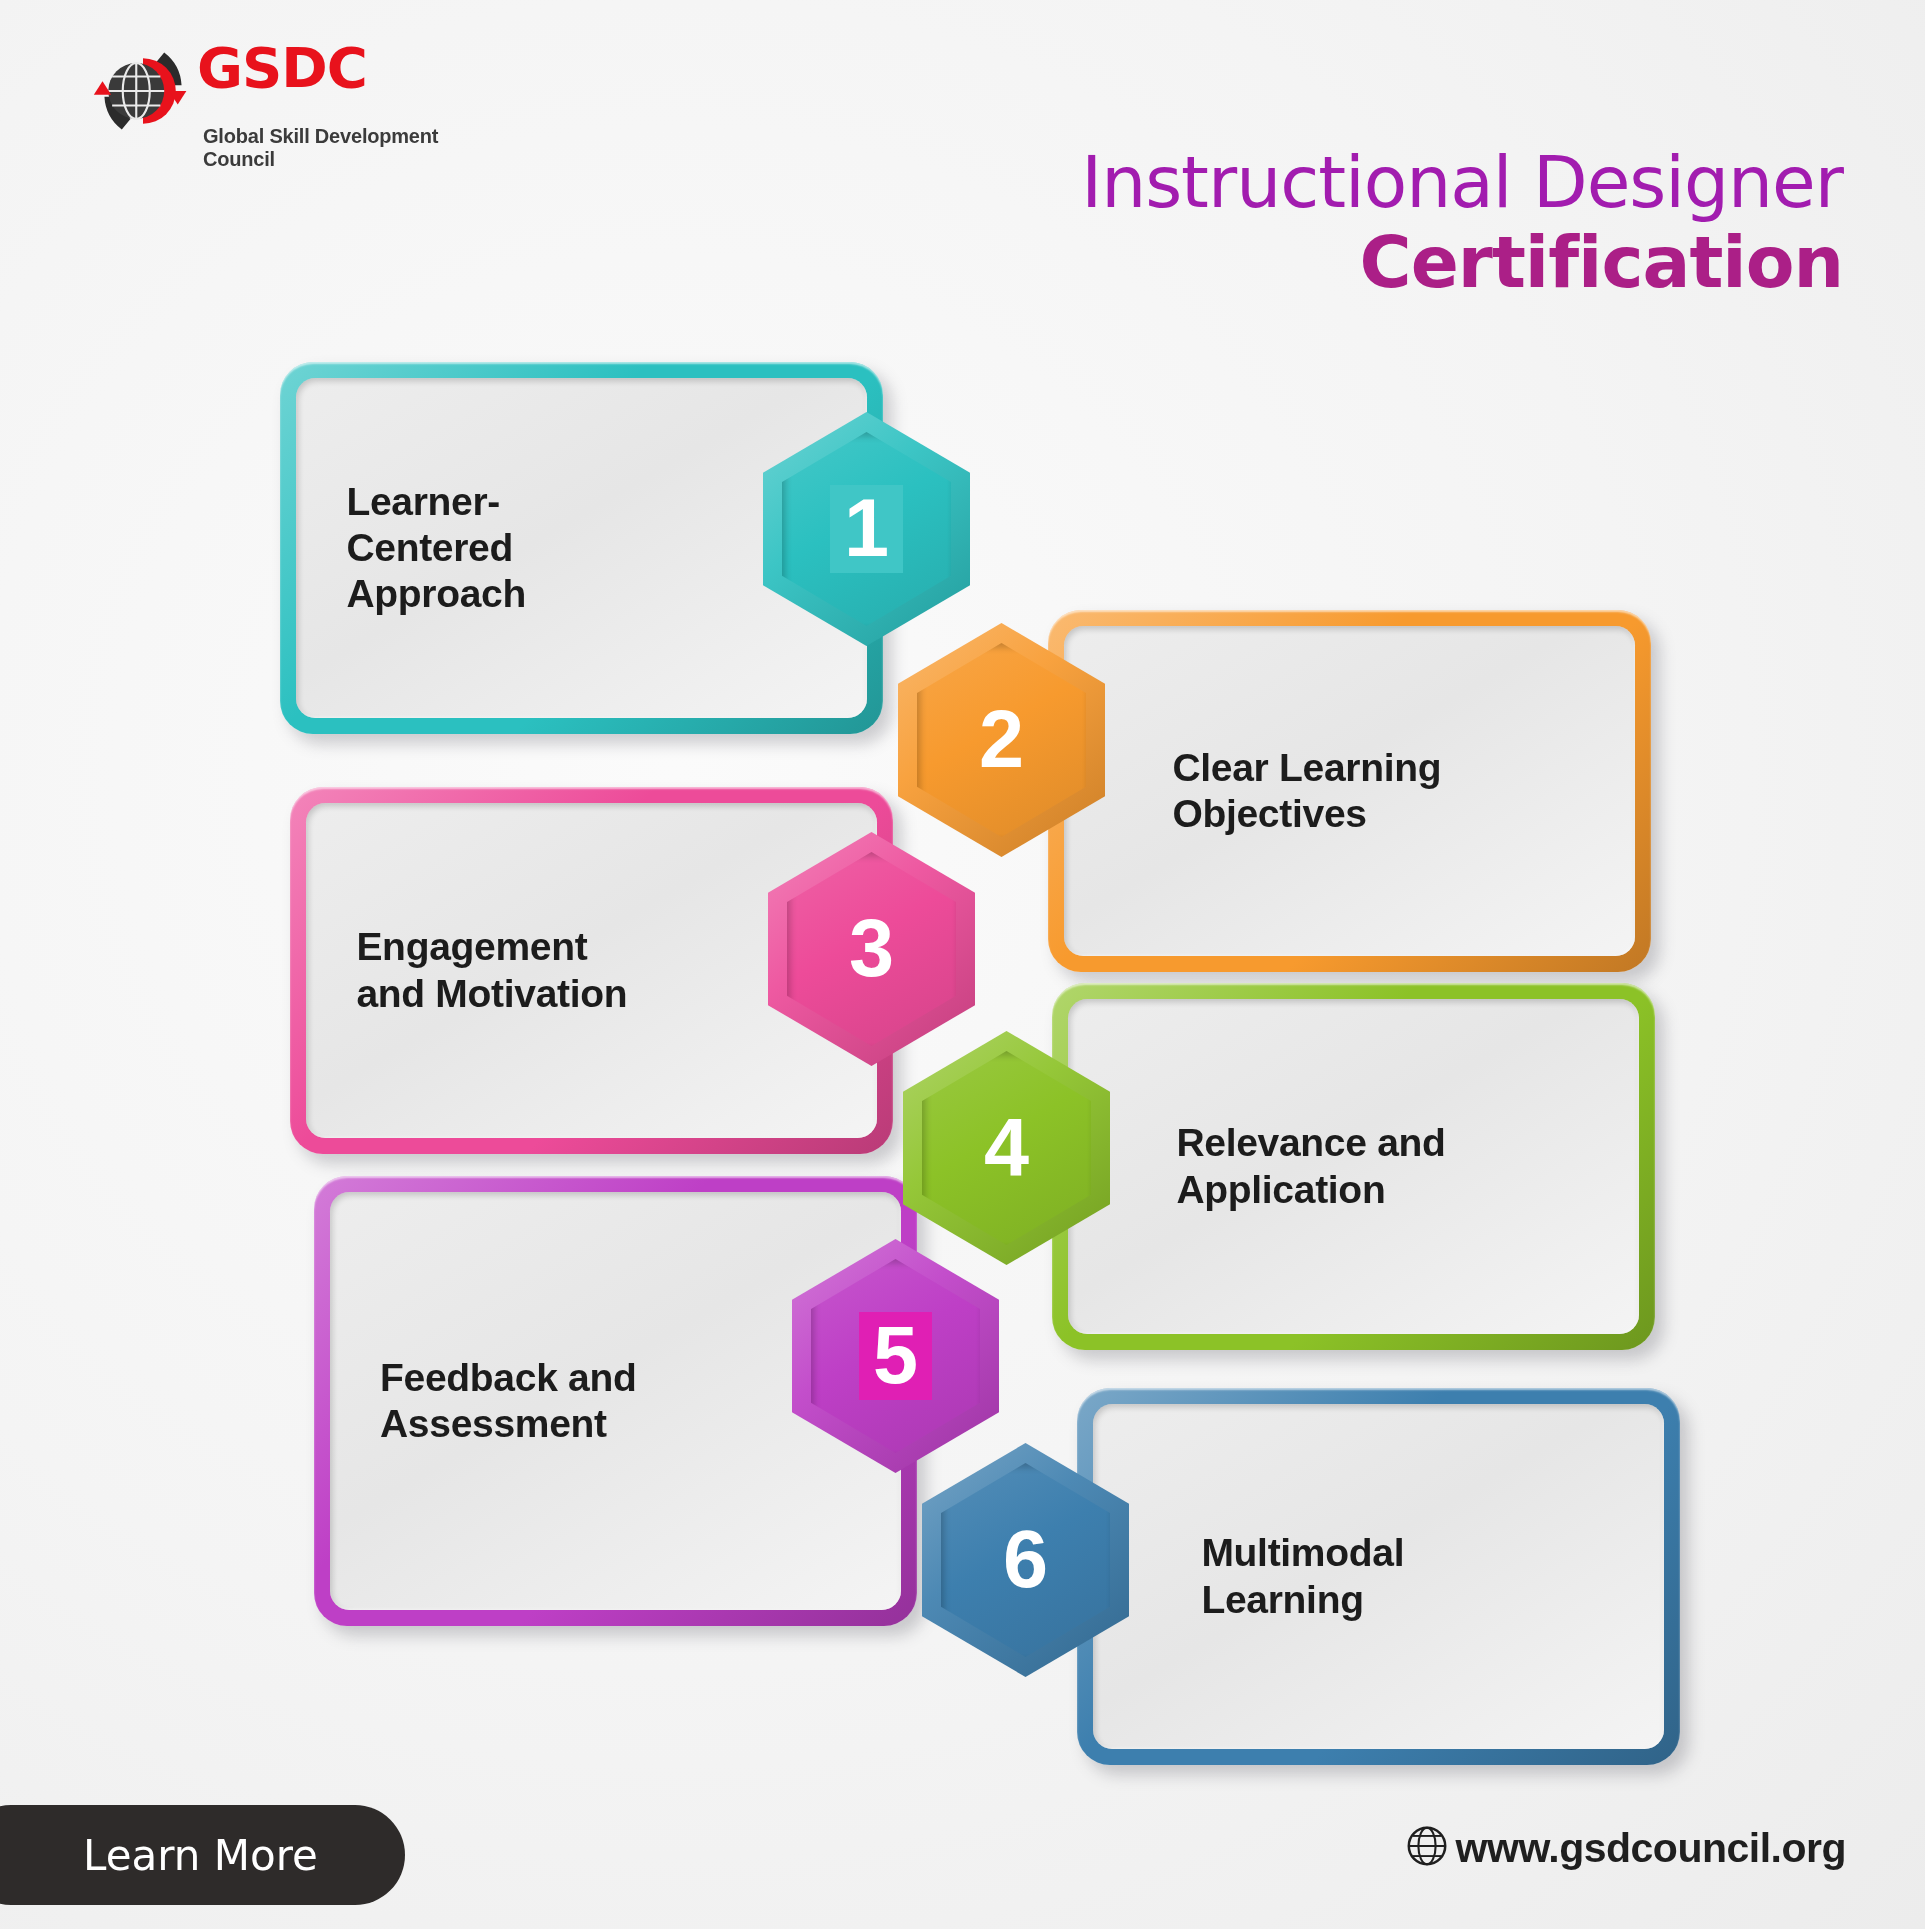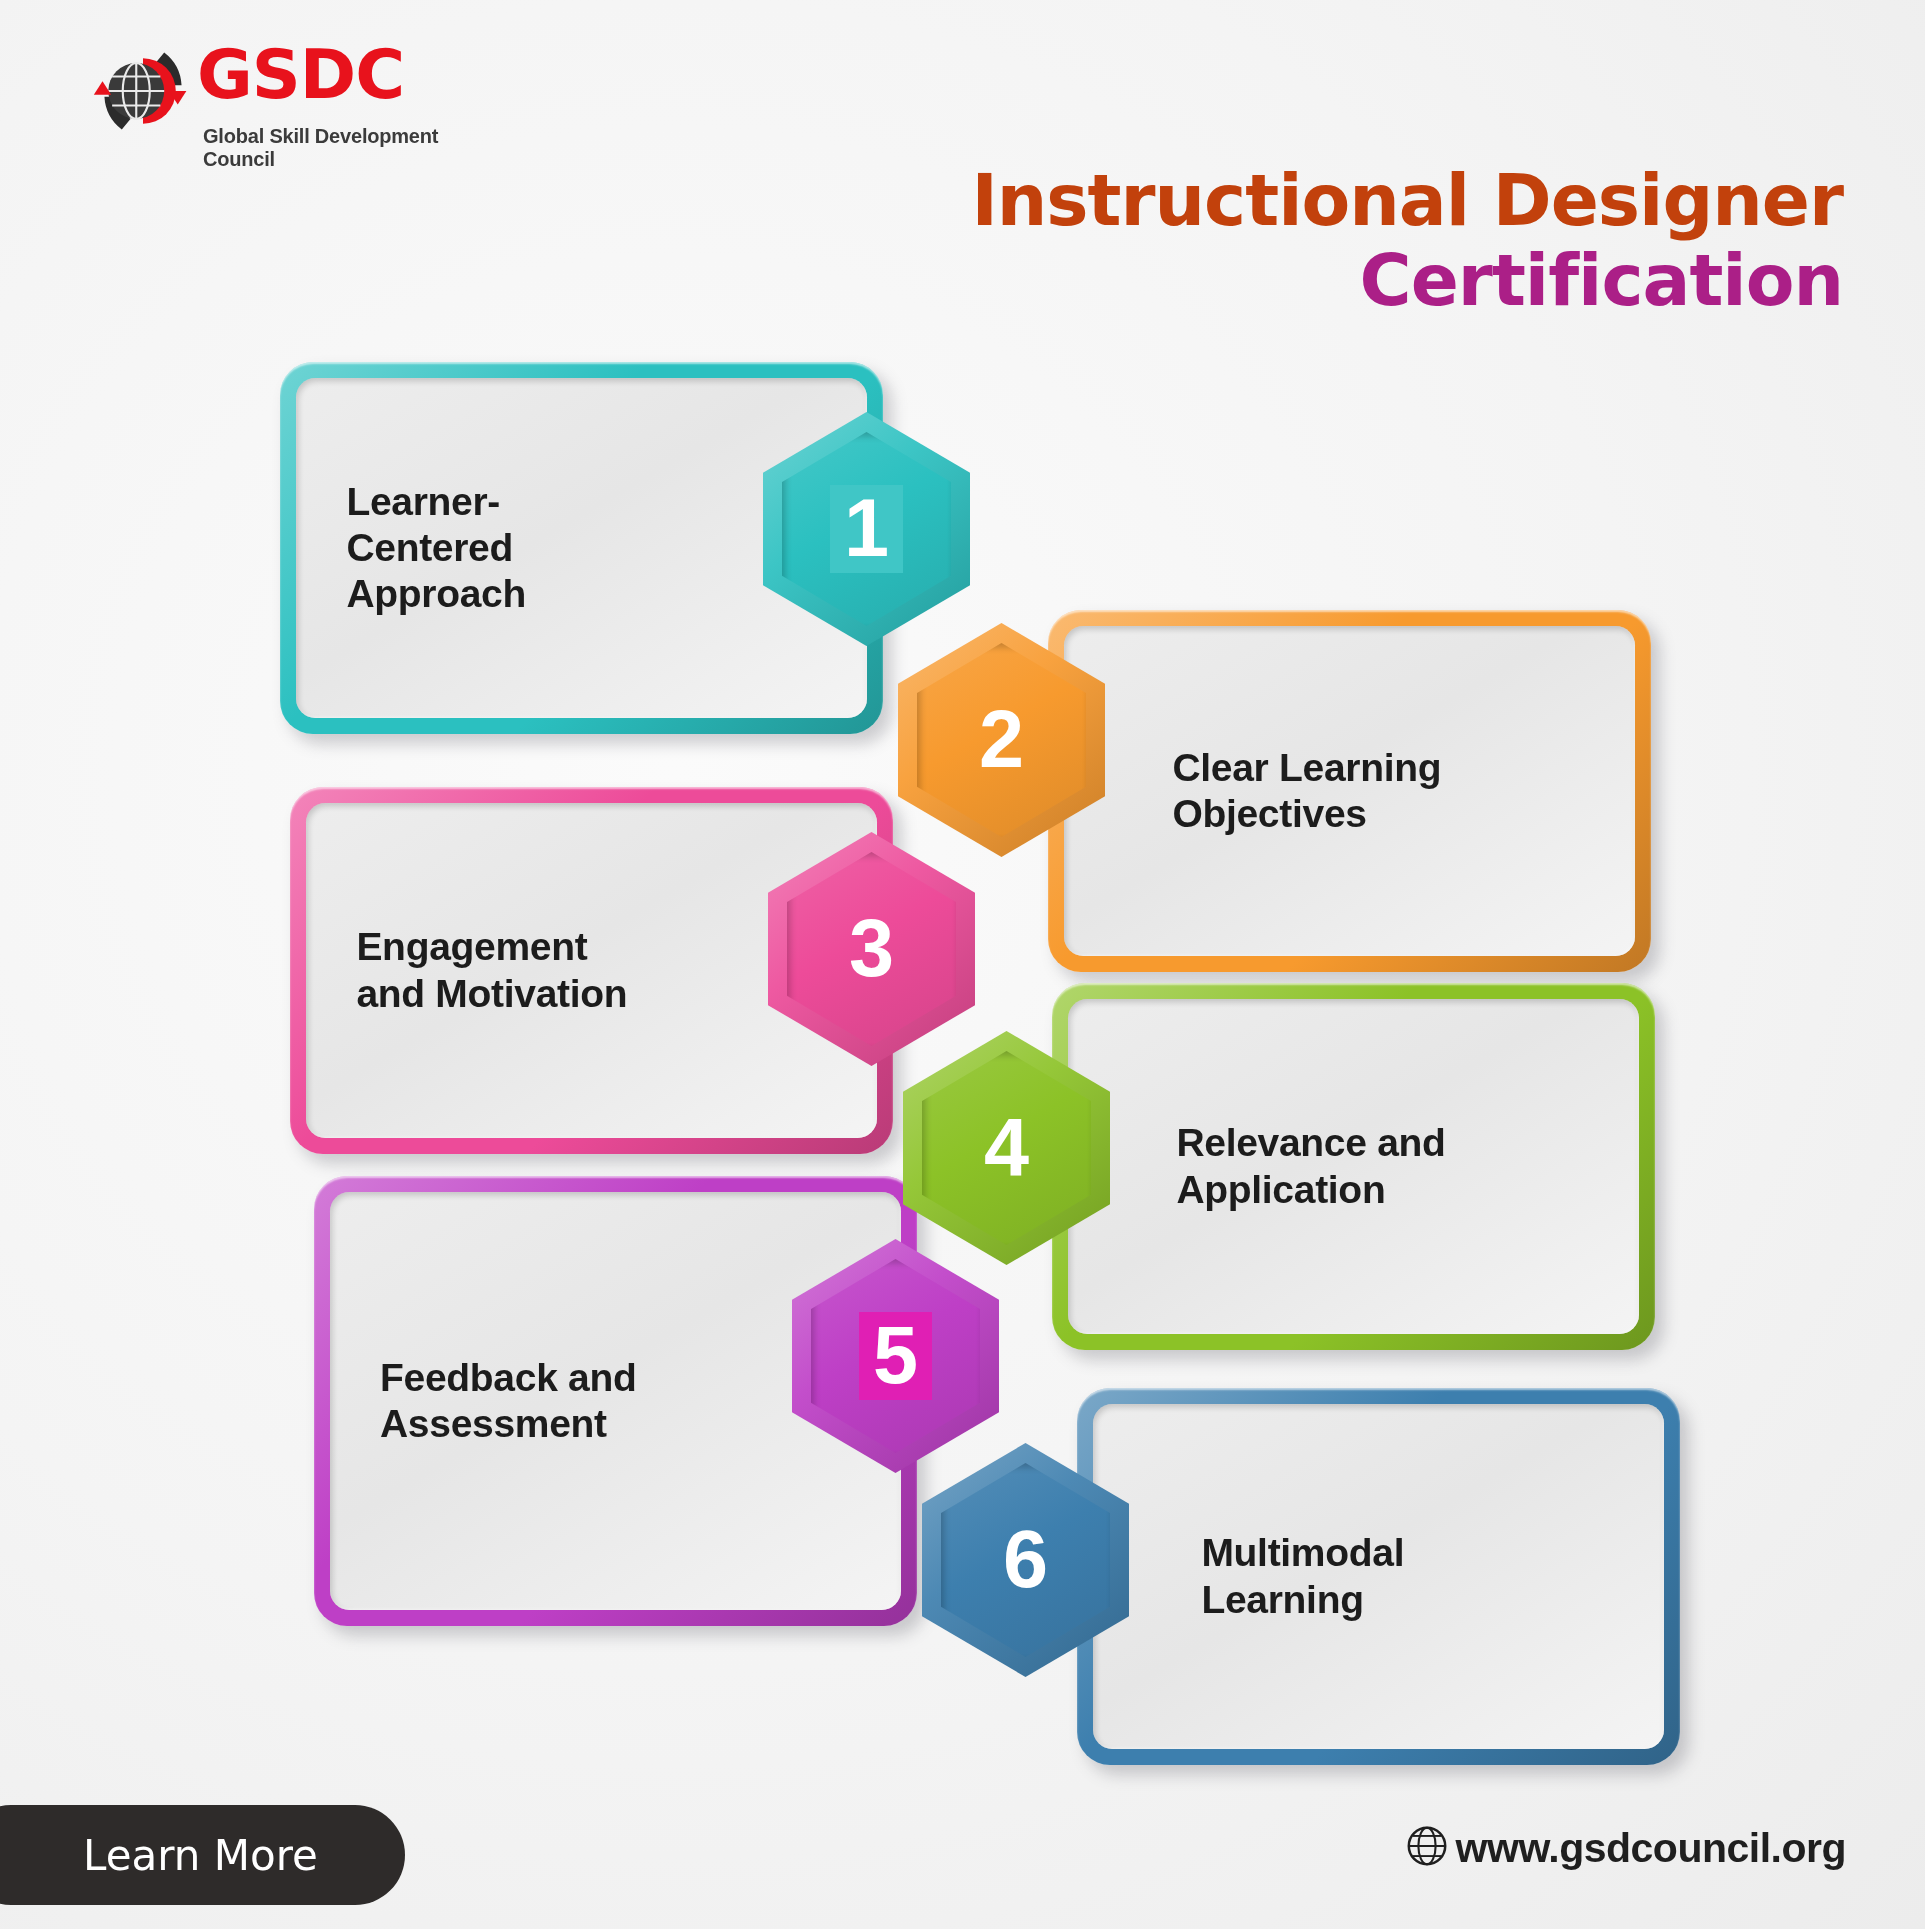--- a/index.html
+++ b/index.html
@@ -9,38 +9,38 @@
     background: radial-gradient(ellipse at 35% 40%, #fbfbfb 0%, #f4f4f4 55%, #ececec 100%);
     position: relative;
     overflow: hidden;
   }
 
   
   #logo { position: absolute; left: 89px; top: 27px; width: 406px; height: 121px; }
   #logo-mark { position: absolute; left: 0; top: 9.7px; width: 108px; height: 108px; }
   #logo-wordmark {
     position: absolute; left: 108px; top: 7.7px;
-    font-size: 68px; font-weight: 900; letter-spacing: -1px;
+    font-size: 56px; font-weight: 900; letter-spacing: -1px;
     color: #e8121c; font-family: "DejaVu Sans", sans-serif;
   }
   #logo-tagline {
     position: absolute; left: 114px; top: 98px;
     font-size: 20px; font-weight: bold; color: #3b3b3b;
     letter-spacing: -0.2px; font-family: "Liberation Sans", sans-serif;
   }
 
   
   #headline {
     position: absolute; right: 82px; top: 145px;
     width: 966px; text-align: right;
     font-family: "DejaVu Sans", sans-serif;
     line-height: 1.07;
   }
   .hl-line1 { font-size: 70px; font-weight: 400; color: #2b2b2b; letter-spacing: -0.5px; display:block; }
-  .hl-line2 { font-size: 71px; font-weight: 700; color: #c2410c; letter-spacing: -1px; display:block; margin-top: 18px; }
+  .hl-line2 { font-size: 71px; font-weight: 400; color: #a21caf; letter-spacing: -1px; display:block; margin-top: 0; }
   .hl-line3 { font-size: 71px; font-weight: 800; color: #ab1f87; letter-spacing: -1px; display:block; margin-top: 3.9px; }
 
   
   #diagram { position: absolute; left: 0; top: 0; width: 1925px; height: 1929px; }
 
   .card {
     position: absolute;
     border-radius: 33px;
     padding: 16.4px;
     box-shadow: 8.7px 9.7px 15.4px rgba(90,90,100,0.28), 0 1.9px 1.9px rgba(255,255,255,0.6) inset;

